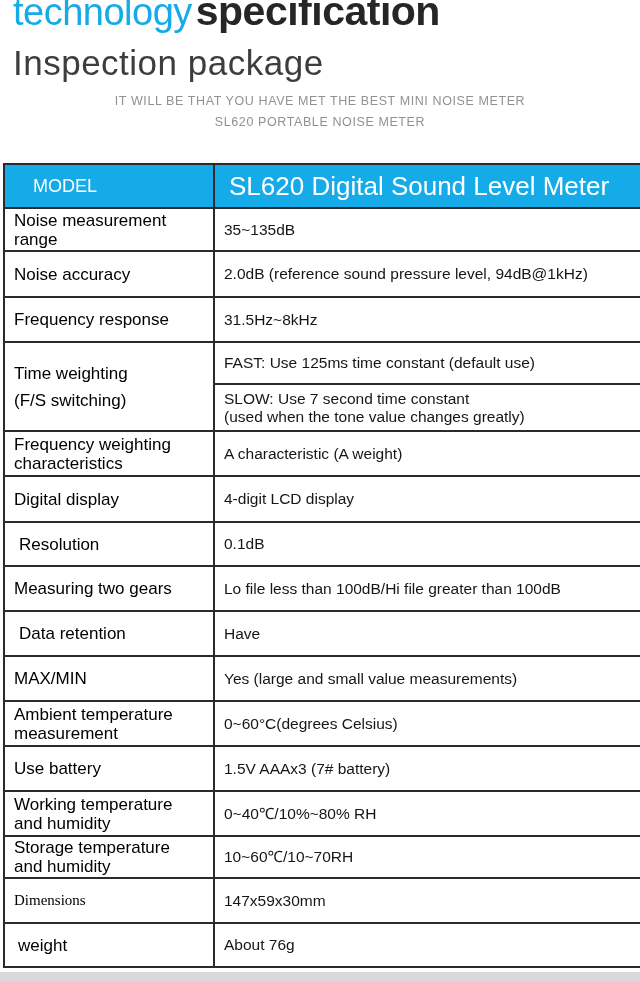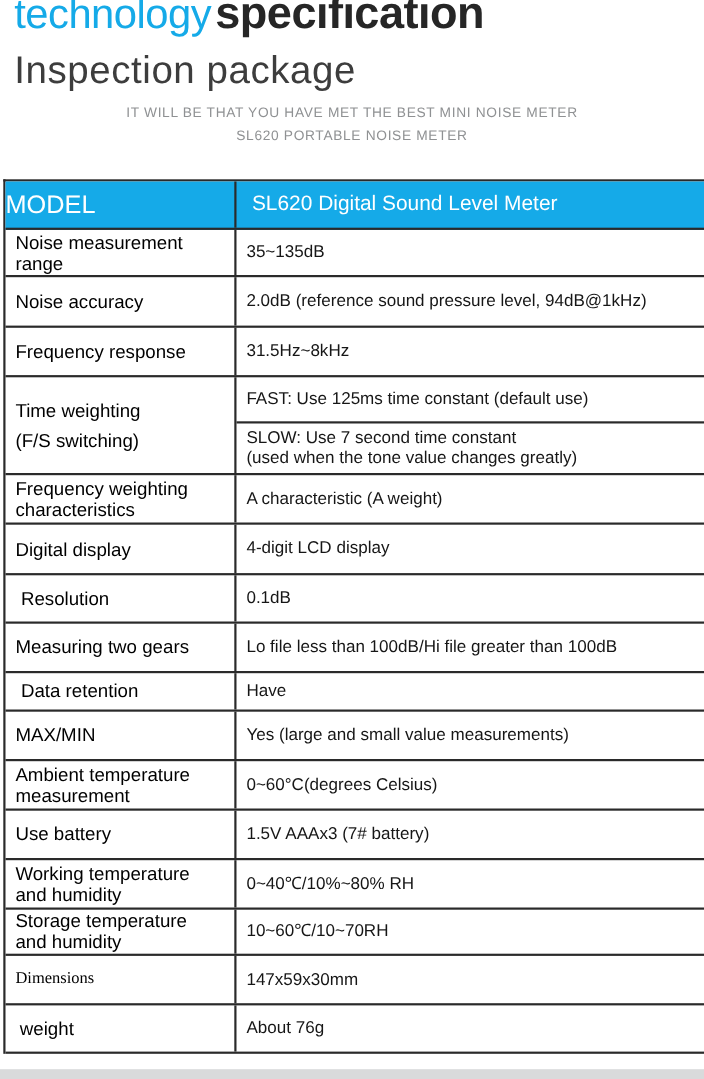--- a/index.html
+++ b/index.html
@@ -52,24 +52,24 @@
     font-size: 17px; color: #000000; line-height: 19px;
   }
   .cv {
     flex: 1; min-width: 0;
     display: flex; flex-direction: column; justify-content: center;
     padding-left: 9px;
     font-family: Liberation Sans, sans-serif;
     font-size: 15.5px; color: #161616; line-height: 18px;
   }
   .row.hdr { background: var(--accent-blue, #15aae8); }
-  .row.hdr .cl { color: #ffffff; font-size: 23px; padding-left: 0; }
+  .row.hdr .cl { color: #ffffff; font-size: 18px; padding-left: 28px; }
   .row.hdr .cv {
     font-family: "Liberation Sans", sans-serif;
-    color: #ffffff; font-size: 19px; padding-left: 14px;
+    color: #ffffff; font-size: 26px; padding-left: 14px;
   }
   .cl.gap { line-height: 27px; }
   .cl.serif-label { font-family: "Liberation Serif", serif; font-size: 15px; }
   .cv.split { padding-left: 0; }
   .sub-fast {
     height: 42px; flex: 0 0 42px;
     border-bottom: 2px solid var(--border-dark, #2a2a2a);
     display: flex; align-items: center; padding-left: 9px;
   }
   .sub-slow {
@@ -165,21 +165,21 @@
     <div class="cv">0.1dB</div>
   </div>
 
   <div class="row" style="height:45px">
     <div class="cl">
       <div>Measuring two gears</div>
     </div>
     <div class="cv">Lo file less than 100dB/Hi file greater than 100dB</div>
   </div>
 
-  <div class="row" style="height:35px">
+  <div class="row" style="height:45px">
     <div class="cl" style="padding-left:14px">
       <div>Data retention</div>
     </div>
     <div class="cv">Have</div>
   </div>
 
   <div class="row" style="height:45px">
     <div class="cl">
       <div>MAX/MIN</div>
     </div>

